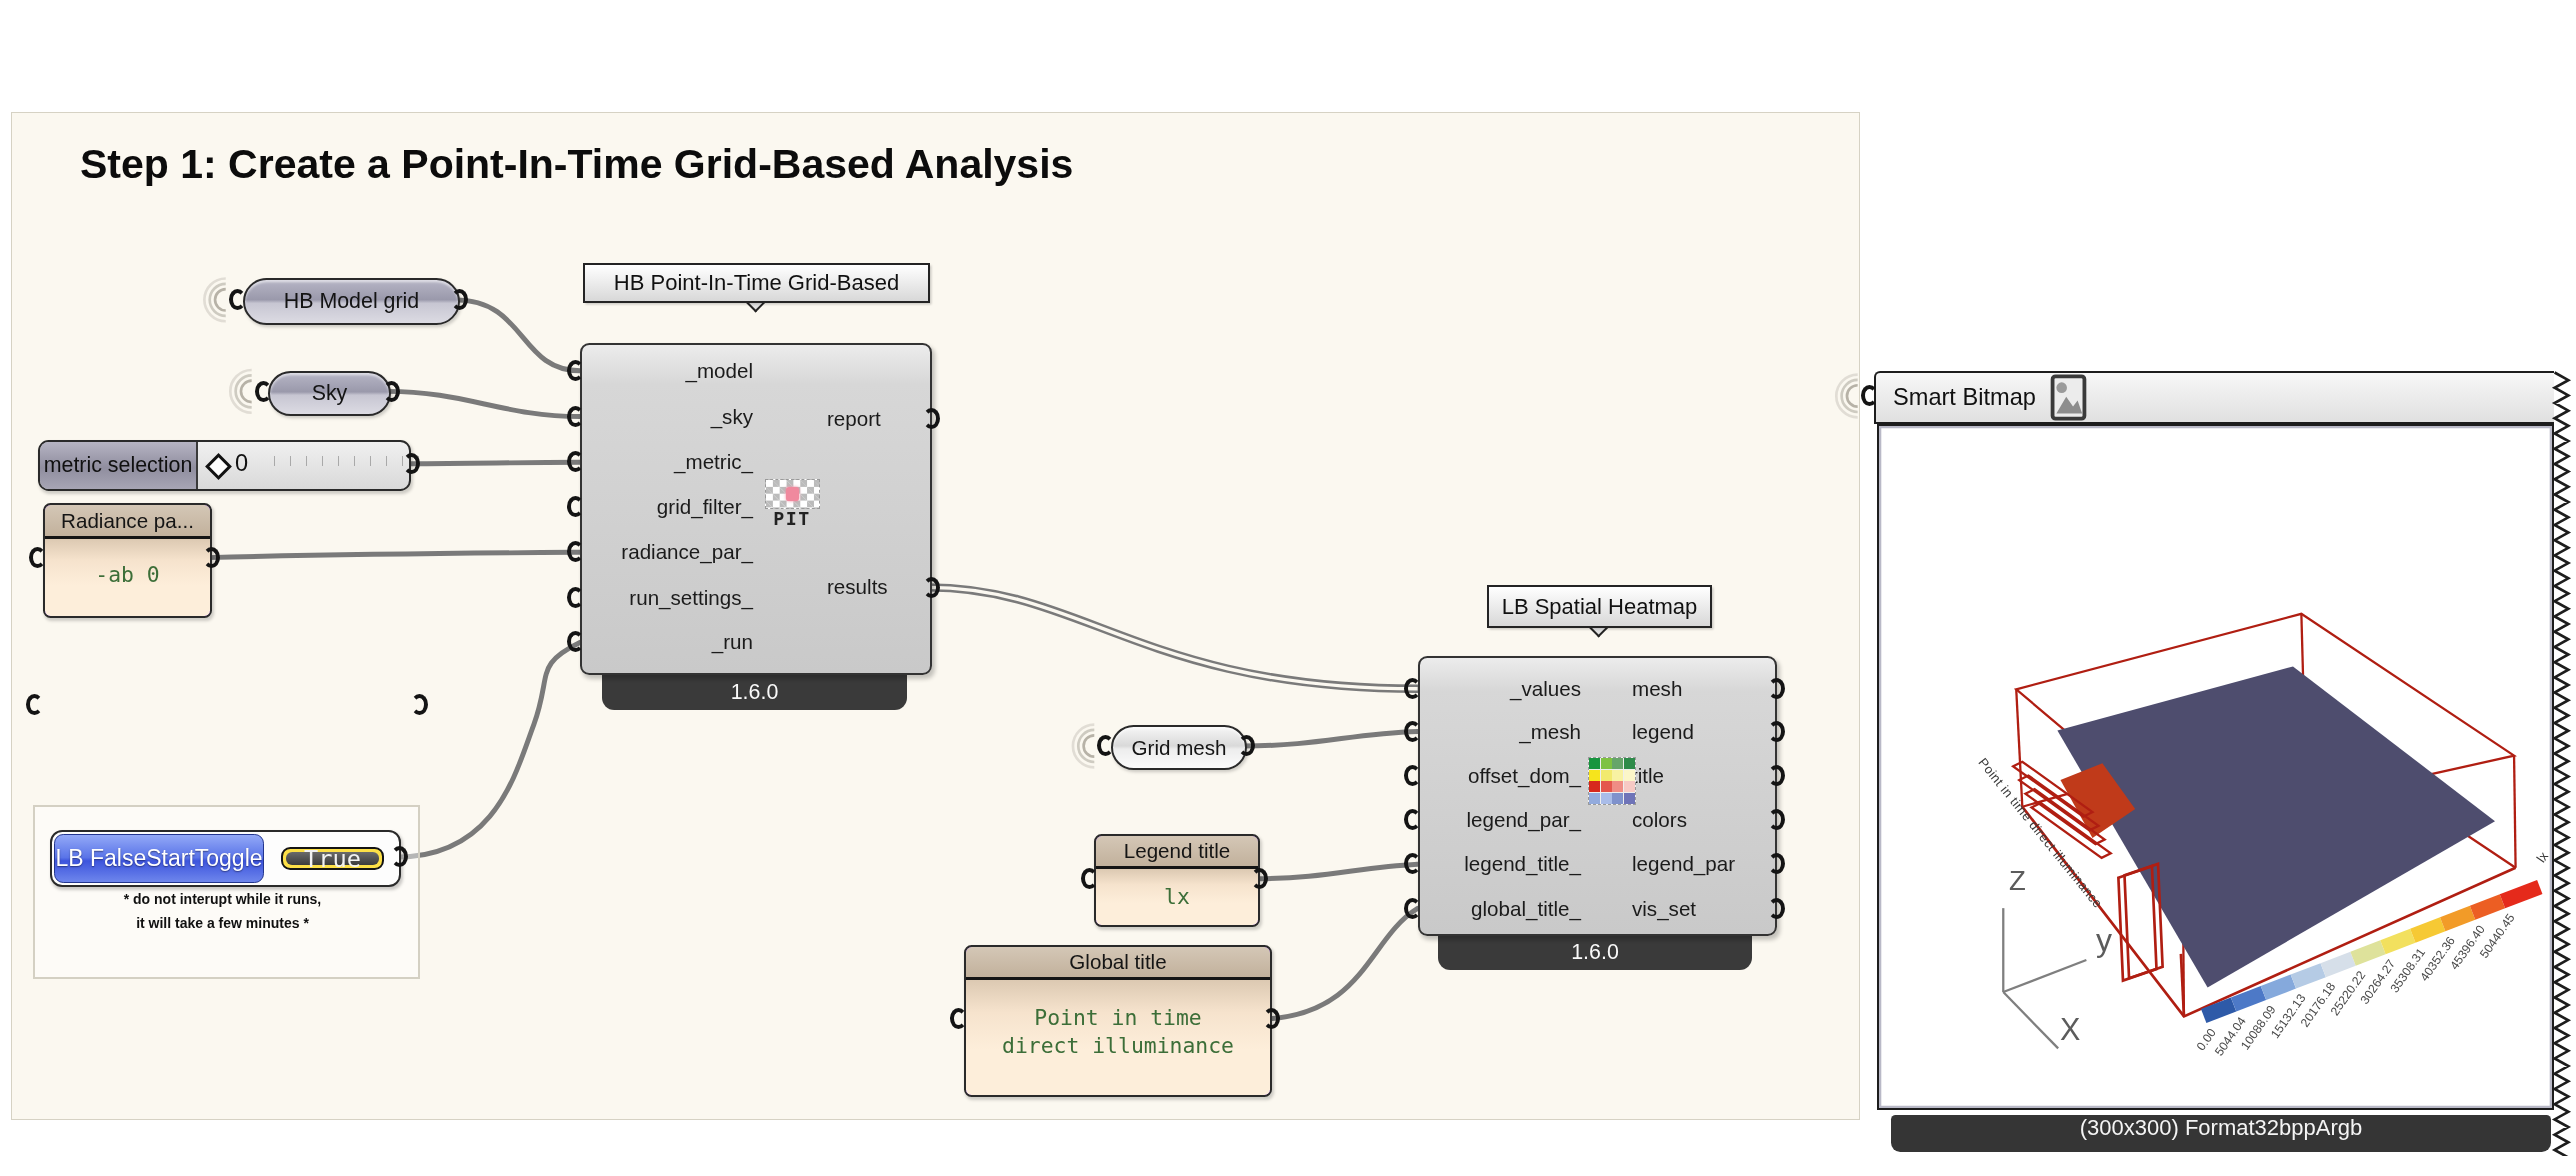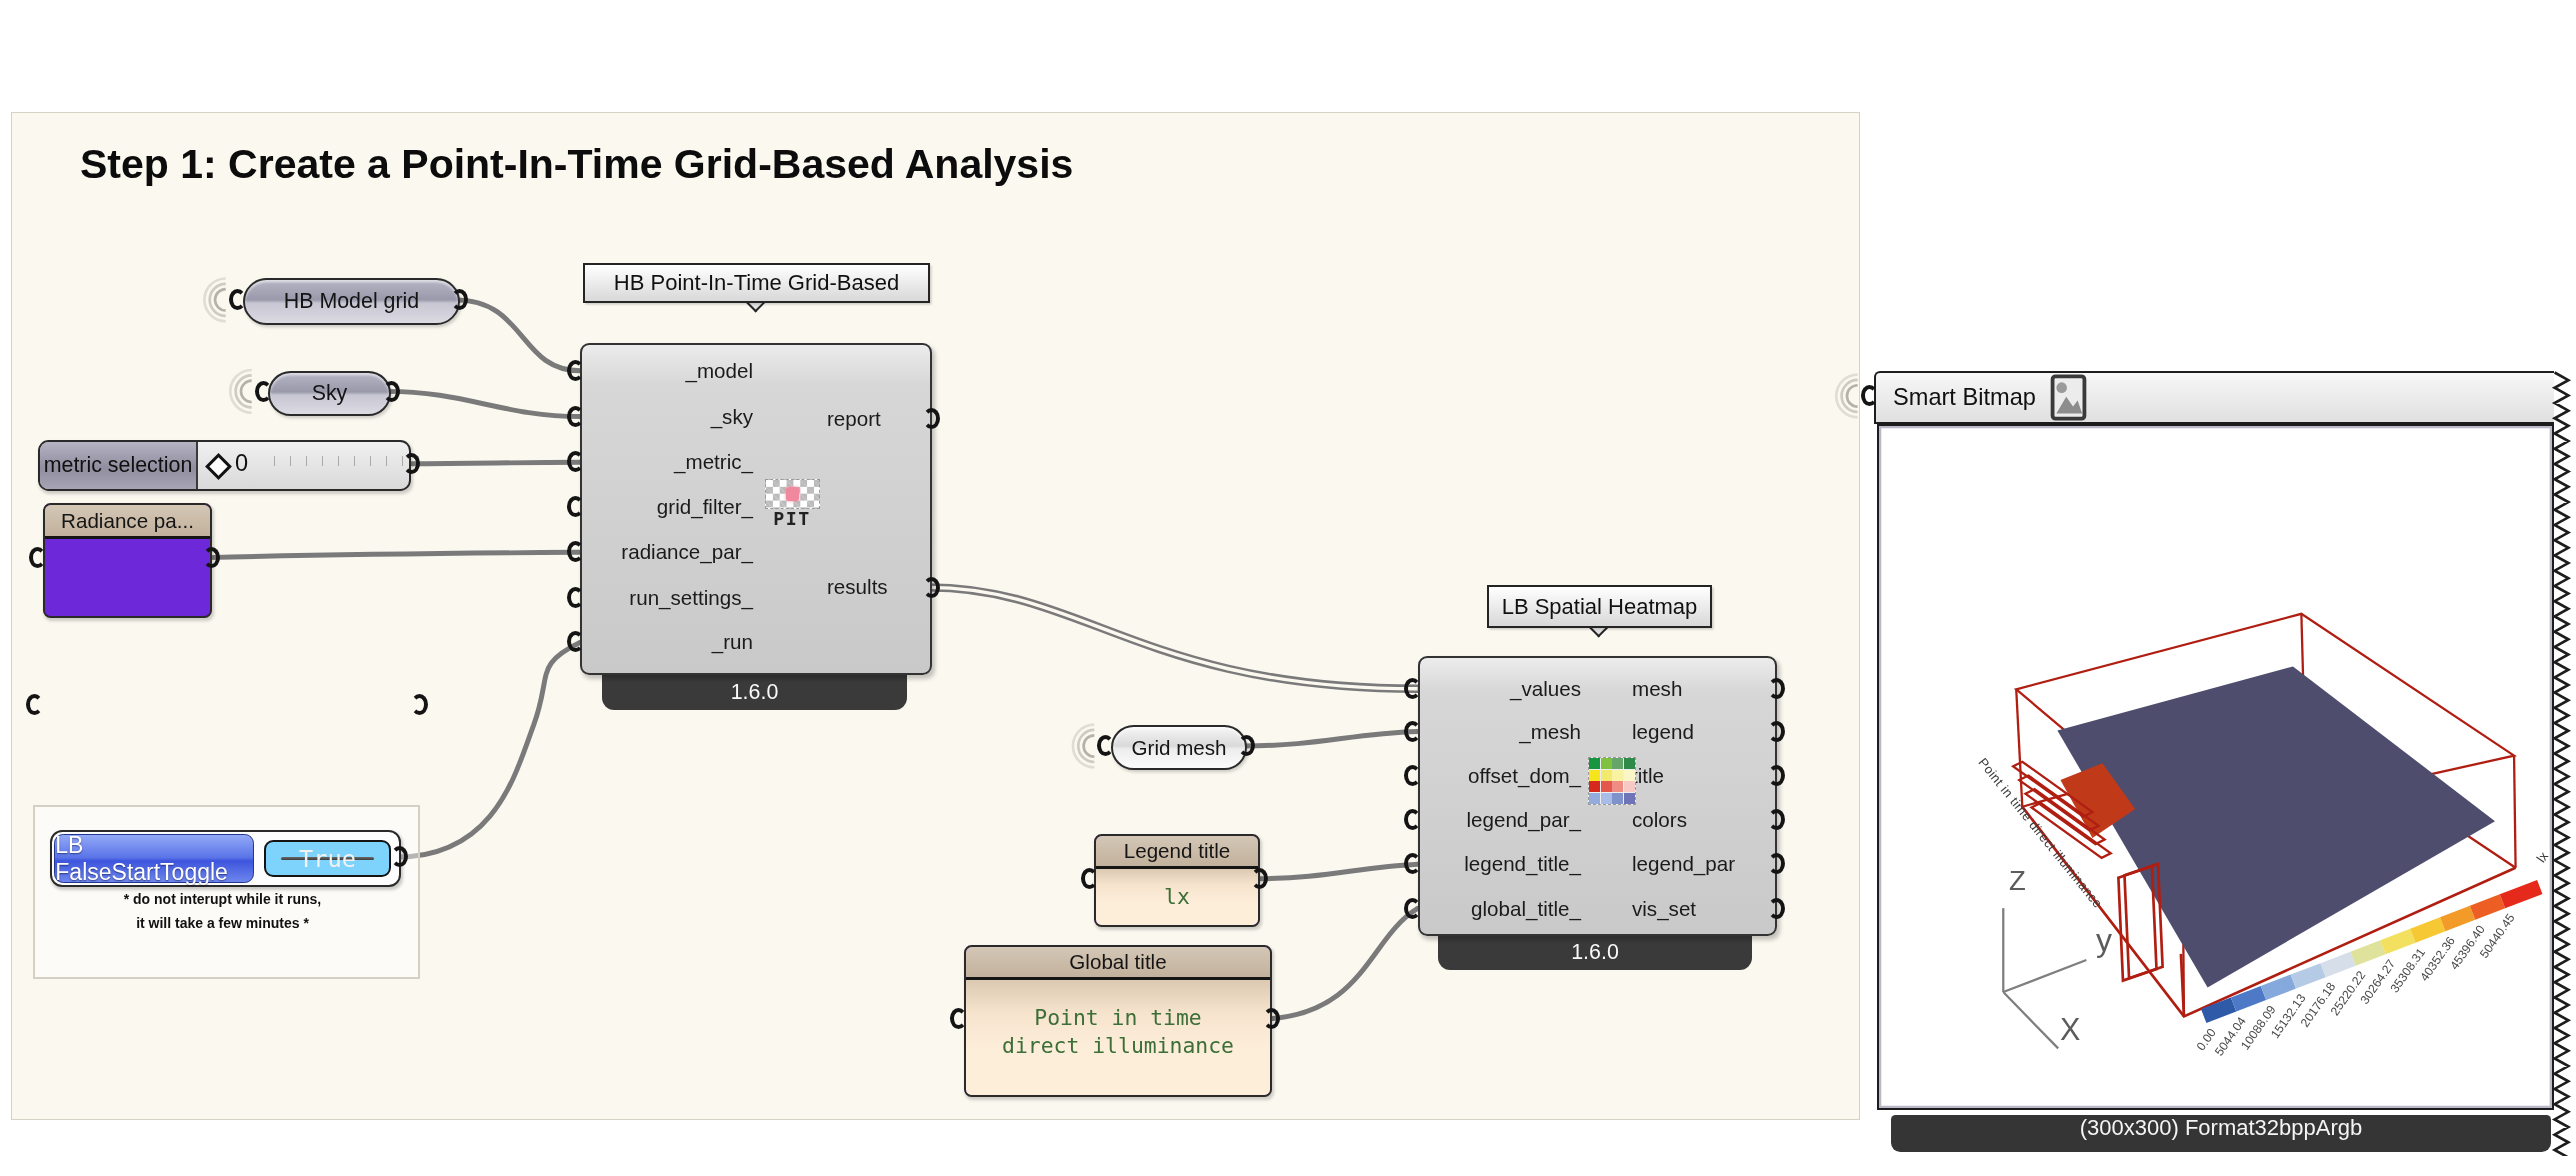--- a/index.html
+++ b/index.html
@@ -35,21 +35,21 @@
          display:flex;align-items:center;justify-content:center;font-size:20.6px;color:#151515;}
   .panel-body{background:linear-gradient(180deg,#dcc9b2 0%,#f6e3cd 28%,#fdeeda 60%);
          font-family:"DejaVu Sans Mono", monospace;color:#3c6e38;font-size:21.4px;text-align:center;}
   
   .toggle-group{left:33px;top:805px;width:383px;height:170px;border:2.3px solid #d4d0c3;background:rgba(255,255,255,.45);z-index:1;}
   .toggle-wrap{left:50px;top:830px;width:347px;height:53px;background:#fdfdfd;border:2.3px solid #2a2a2a;border-radius:12.2px;
          display:flex;z-index:2;box-shadow:1.5px 2.3px 3.1px rgba(0,0,0,.2);}
   .toggle-btn{flex:1;margin:2.3px;border:1.5px solid #22358f;border-radius:9.2px;display:flex;align-items:center;justify-content:center;
          font-size:23px;color:#ffffff;background:linear-gradient(180deg,#93a9f7,#5a74e8 48%,#3d55dd 55%,#6e86ec);
          text-shadow:0 0.8px 1.5px rgba(0,0,30,.5);}
-  .toggle-val{width:99px;margin:8px;background:#7dd3fc;border:2.3px solid #141414;border-radius:9.2px;display:flex;padding:12px;}
+  .toggle-val{width:99px;margin:15px;background:#fde047;border:2.3px solid #141414;border-radius:9.2px;display:flex;padding:0;}
   .toggle-val-inner{flex:1;margin:3.1px;background:linear-gradient(180deg,#6a6a6a,#3c3c3c);border-radius:6.1px;
          display:flex;align-items:center;justify-content:center;font-family:"DejaVu Sans Mono", monospace;
          font-size:23.6px;color:#f2f2f2;}
   .toggle-caption{font-size:14px;font-weight:700;color:#111;text-align:center;width:351px;left:47px;z-index:2;}
   
   .comp-body{border:2.3px solid #333;border-radius:9.2px;background:linear-gradient(180deg,#ececec,#d7d7d7 12%,#c9c9c9);
          z-index:2;box-shadow:2.3px 3.1px 4.6px rgba(0,0,0,.22);}
   .comp-bar{background:#3a3a3a;border-radius:0 0 12.2px 12.2px;z-index:1;display:flex;align-items:flex-end;justify-content:center;
          color:#fafafa;font-size:21.4px;padding-bottom:4.6px;box-sizing:border-box;}
   .nameplate{border:2.3px solid #242424;background:linear-gradient(180deg,#ffffff,#d8d8d8);display:flex;align-items:center;justify-content:center;
@@ -145,20 +145,21 @@
     <div class="slider-label">metric selection</div>
     <div class="slider-track">
       <div class="slider-knob"></div>
       <div class="slider-value">0</div>
       <div class="slider-ticks"></div>
     </div>
   </div>
 
   <div class="abs panel" style="left:43px;top:503px;width:165px;height:111px;">
     <div class="panel-head" style="height:31px;">Radiance pa...</div>
+    <div class="panel-body" style="height:77px;padding-top:23px;box-sizing:border-box;">-ab 0</div>
   </div>
 
 
   <div class="abs toggle-group"></div>
   <div class="abs toggle-wrap">
     <div class="toggle-btn">LB FalseStartToggle</div>
     <div class="toggle-val">
       <div class="toggle-val-inner">True</div>
     </div>
   </div>

